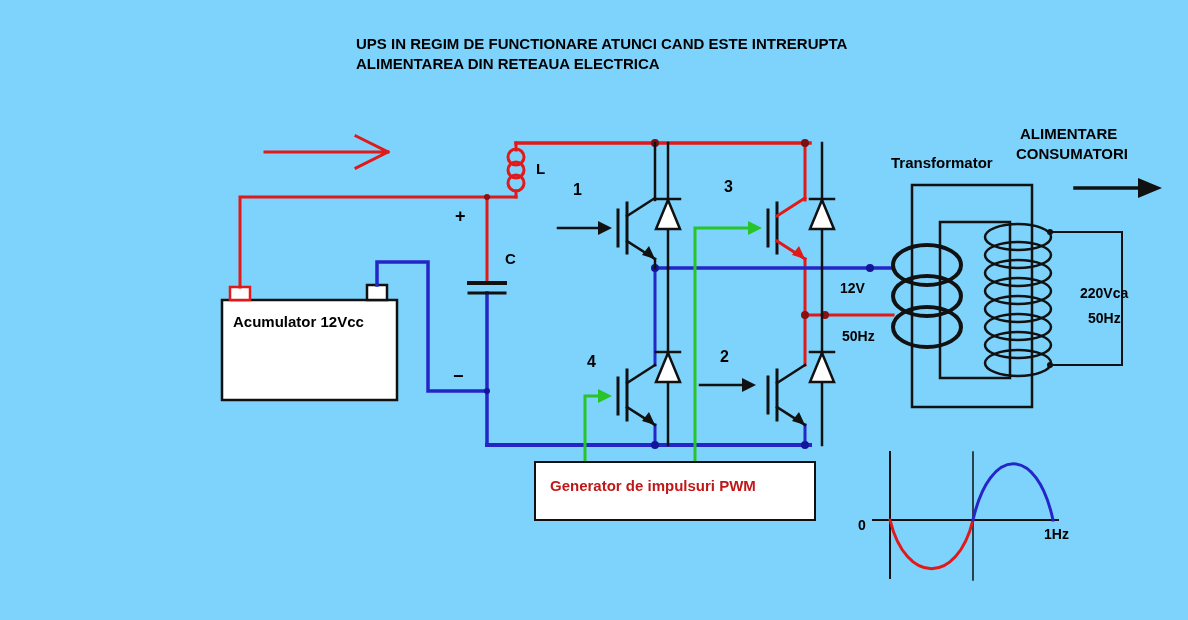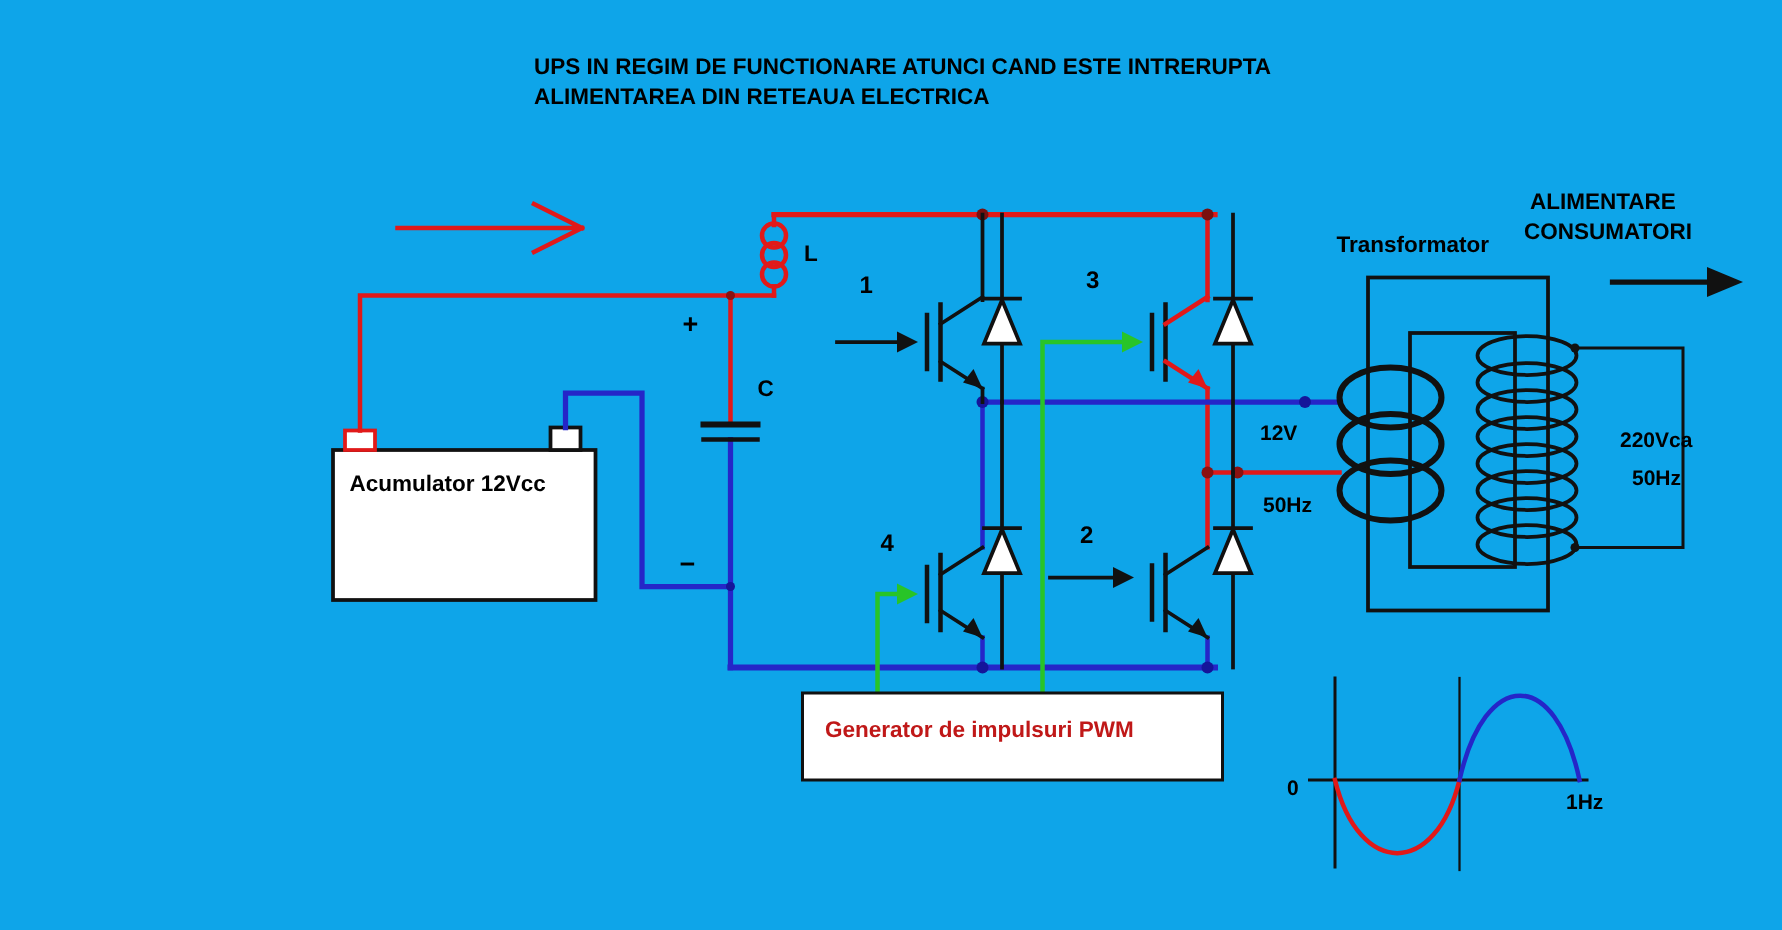--- a/index.html
+++ b/index.html
@@ -1,16 +1,16 @@
 <!DOCTYPE html>
 <html style="--c-positive-wire: #e11919; --c-negative-wire: #2526c8; --c-gate-wire: #28c428; --c-pwm-text: #c01818;"><head>
 <meta charset="utf-8">
 <style>
   html,body{margin:0;padding:0;background:#fff;}
-  .stage{position:relative;width:1188px;height:620px;background:#0ea5e9;overflow:hidden;}
+  .stage{position:relative;width:1188px;height:620px;background:#7dd3fc;overflow:hidden;}
   svg{position:absolute;left:0;top:0;}
   .txt{font-family:"Liberation Sans","DejaVu Sans",sans-serif;font-weight:bold;fill:#000;}
   .pwmtxt{fill:var(--c-pwm-text,#c01818);}
   .wr{stroke:var(--c-positive-wire,#e11919);fill:none;stroke-linecap:square;}
   .wb{stroke:var(--c-negative-wire,#2526c8);fill:none;stroke-linecap:square;}
   .wg{stroke:var(--c-gate-wire,#28c428);fill:none;stroke-linecap:square;}
   .wk{stroke:#111;fill:none;stroke-linecap:square;}
   .fillg{fill:var(--c-gate-wire,#28c428);}
   .fillr{fill:var(--c-positive-wire,#e11919);}
 </style>

